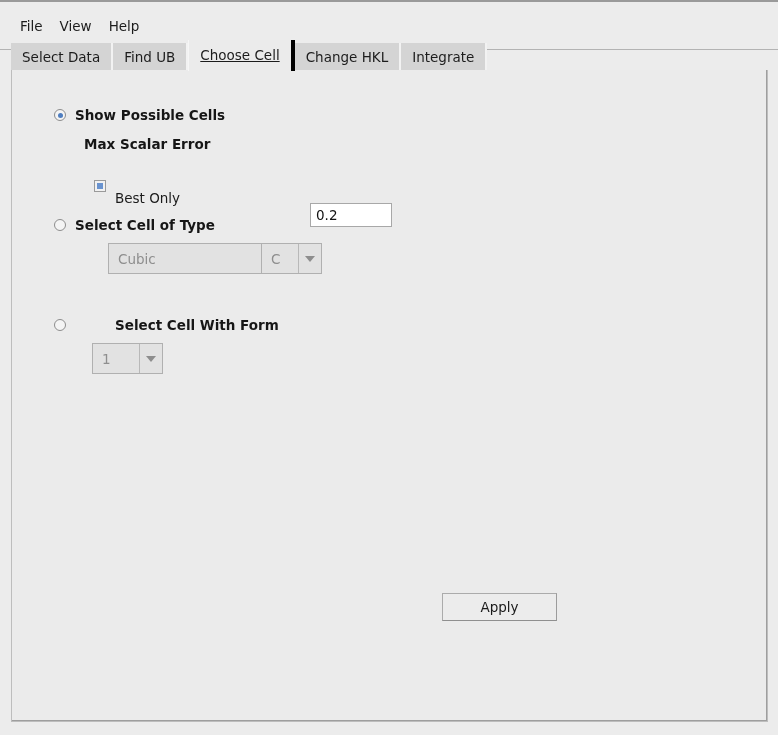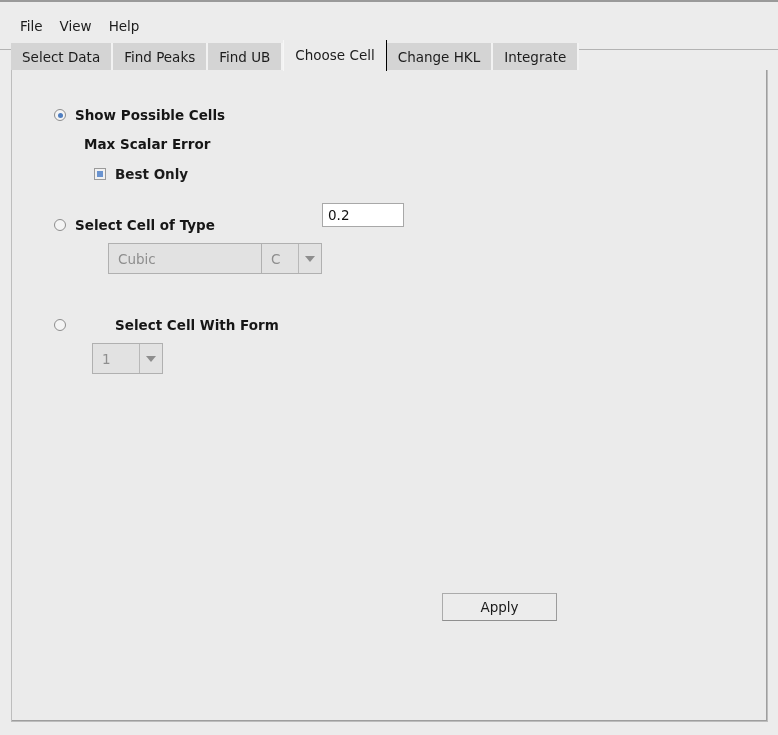--- a/index.html
+++ b/index.html
@@ -66,23 +66,24 @@
     border-right: 2px solid #f2f2f2;
     box-sizing: border-box;
     cursor: default;
     white-space: nowrap;
     position: relative;
   }
   .tab.active {
     background: #ebebeb;
     height: 31px;
     line-height: 30px;
-    border-right: 1px solid #000000;
+    border-right: 4px solid #000000;
     border-left: 1px solid #f6f6f6;
     z-index: 3;
+    text-decoration: underline;
   }
   .tab.last { border-right: 1px solid #b8b8b8; }
 
   
   .content-panel {
     position: absolute;
     left: 11px; top: 70px;
     width: 757px; height: 652px;
     background: #ebebeb;
     border: 1px solid #bdbdbd;
@@ -155,24 +156,25 @@
   }
 
   .plain-label {
     font-size: 13.5px;
     font-weight: bold;
     color: #161616;
     white-space: nowrap;
   }
   .sub-label {
     font-size: 13.5px;
-    font-weight: bold;
+    font-weight: normal;
     color: #1b1b1b;
     margin-left: 9px;
     white-space: nowrap;
+    margin-top: 24px;
   }
 
   
   .textfield {
     position: absolute;
     width: 82px; height: 24px;
     background: #ffffff;
     border: 1px solid #a8a8a8;
     box-sizing: border-box;
     font-size: 13.5px;
@@ -240,40 +242,39 @@
 <div class="top-hairline"></div>
 
 <div class="menubar">
   <div class="menu-item">File</div>
   <div class="menu-item">View</div>
   <div class="menu-item">Help</div>
 </div>
 
 <div class="tabbar">
   <div class="tab">Select Data</div>
-  <div class="tab">Find Peaks</div>
   <div class="tab">Find UB</div>
   <div class="tab active">Choose Cell</div>
   <div class="tab">Change HKL</div>
   <div class="tab">Integrate</div>
 </div>
 
 <div class="content-panel">
   <div class="panel-right-edge"></div>
   <div class="panel-bottom-edge"></div>
 
   <div class="opt-row" style="left:42px; top:37px;">
     <span class="radio on"></span>
     <span class="opt-label">Show Possible Cells</span>
   </div>
 
   <div class="opt-row" style="left:72px; top:66px;">
     <span class="plain-label">Max Scalar Error</span>
   </div>
-  <input class="textfield" style="left: 310px; top: 133px;" type="text" value="0.2">
+  <input class="textfield" style="left: 298px; top: 133px;" type="text" value="0.2">
 
   <div class="opt-row" style="left:82px; top:96px;">
     <span class="checkbox on"></span>
     <span class="sub-label">Best Only</span>
   </div>
 
   <div class="opt-row" style="left:42px; top:147px;">
     <span class="radio"></span>
     <span class="opt-label">Select Cell of Type</span>
   </div>

